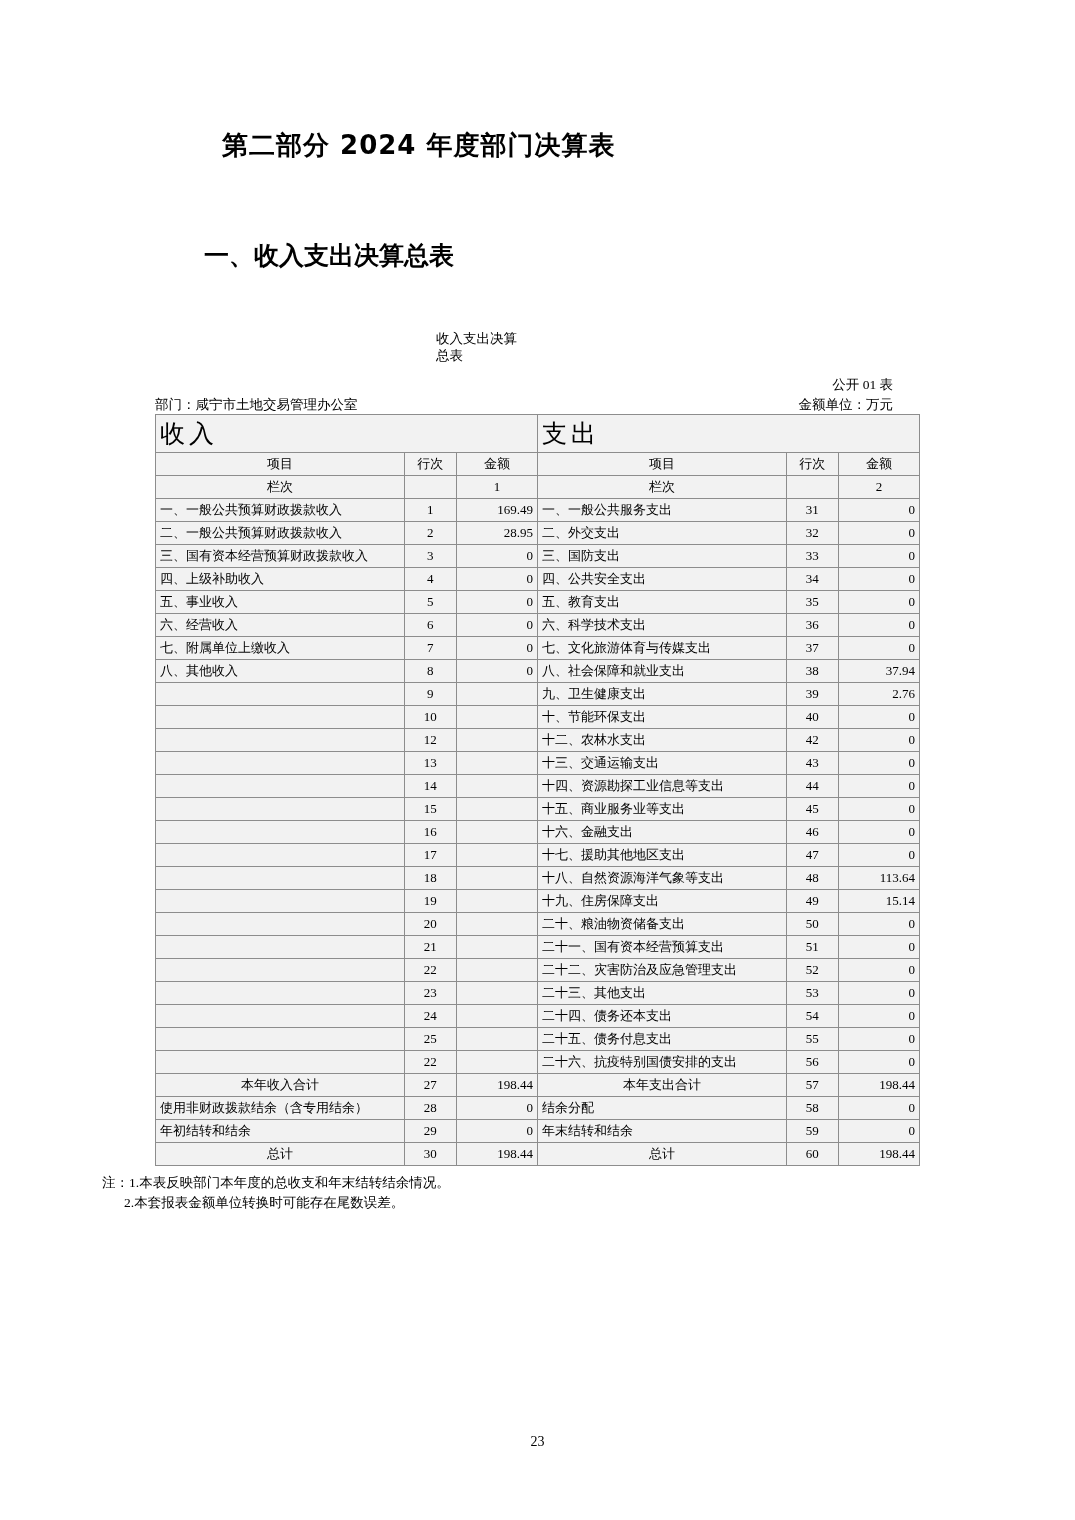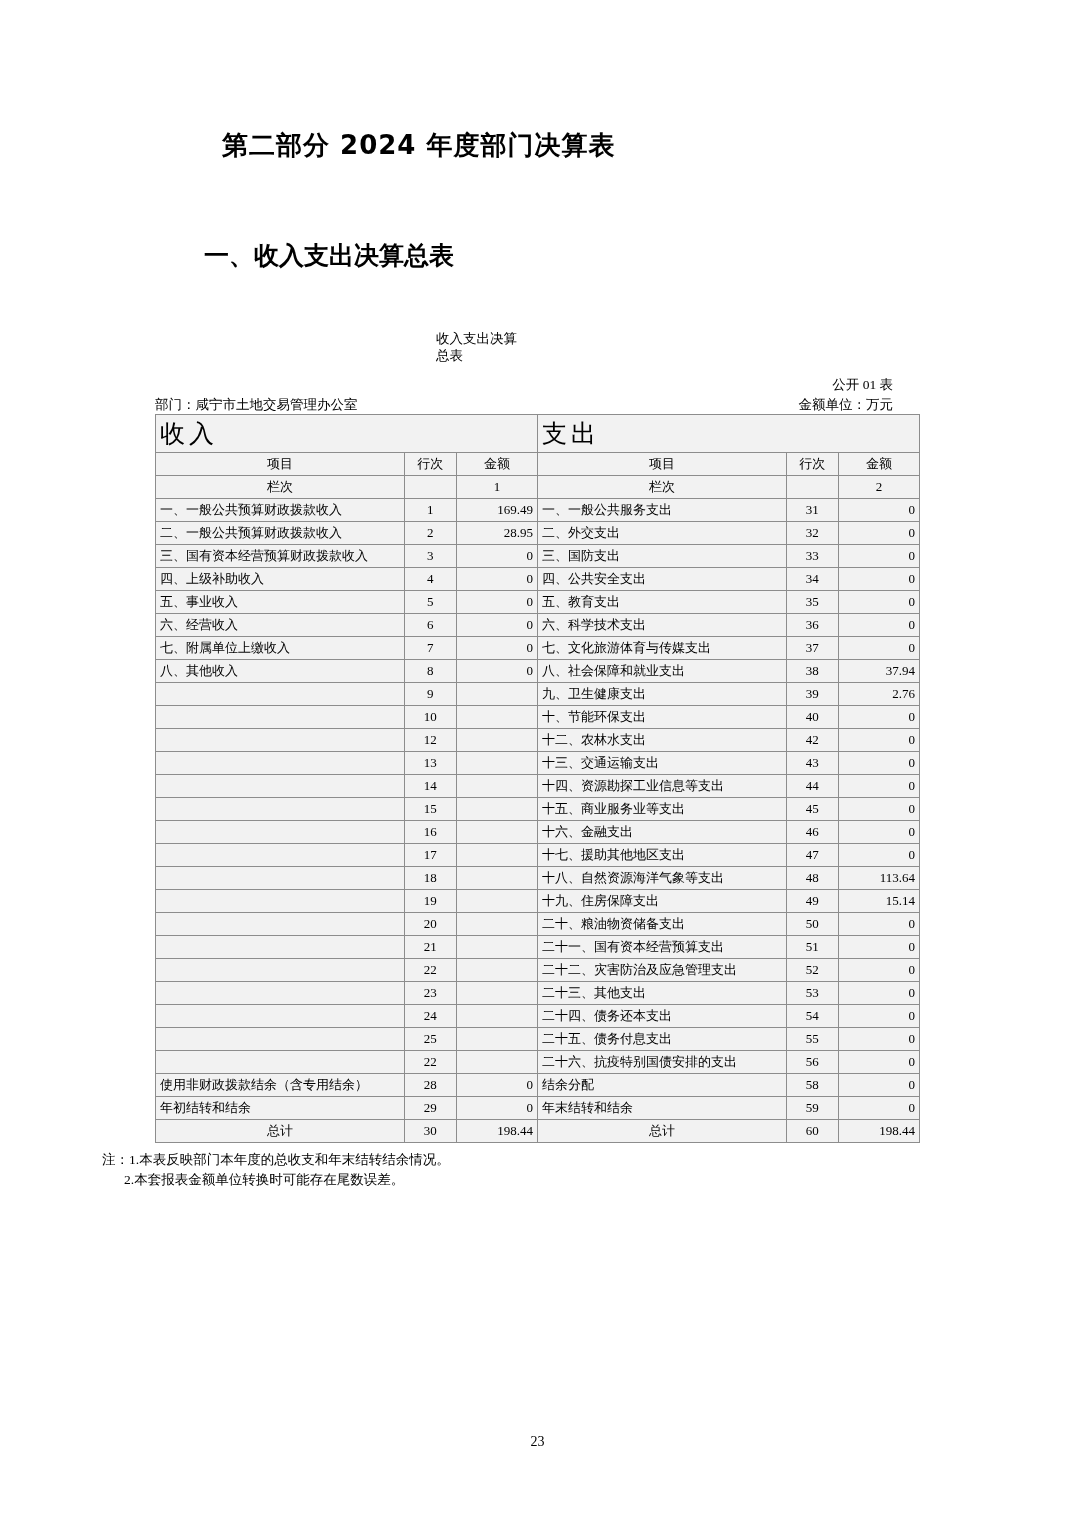--- a/index.html
+++ b/index.html
@@ -351,20 +351,28 @@
         </tr>
         <tr>
           <td class="c-left"></td>
           <td class="c-center">22</td>
           <td class="c-right"></td>
           <td class="c-left">二十六、抗疫特别国债安排的支出</td>
           <td class="c-center">56</td>
           <td class="c-right">0</td>
         </tr>
         <tr>
+          <td class="c-center bold">本年收入合计</td>
+          <td class="c-center">27</td>
+          <td class="c-right bold">198.44</td>
+          <td class="c-center bold">本年支出合计</td>
+          <td class="c-center">57</td>
+          <td class="c-right bold">198.44</td>
+        </tr>
+        <tr>
           <td class="c-left">使用非财政拨款结余（含专用结余）</td>
           <td class="c-center">28</td>
           <td class="c-right">0</td>
           <td class="c-left">结余分配</td>
           <td class="c-center">58</td>
           <td class="c-right">0</td>
         </tr>
         <tr>
           <td class="c-left">年初结转和结余</td>
           <td class="c-center">29</td>

